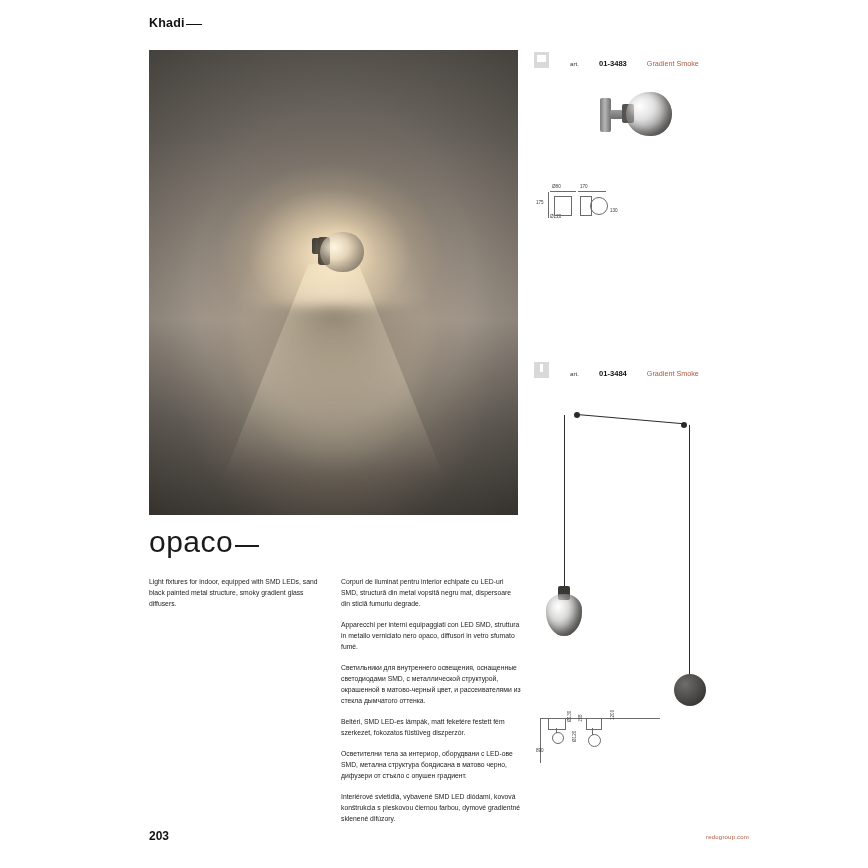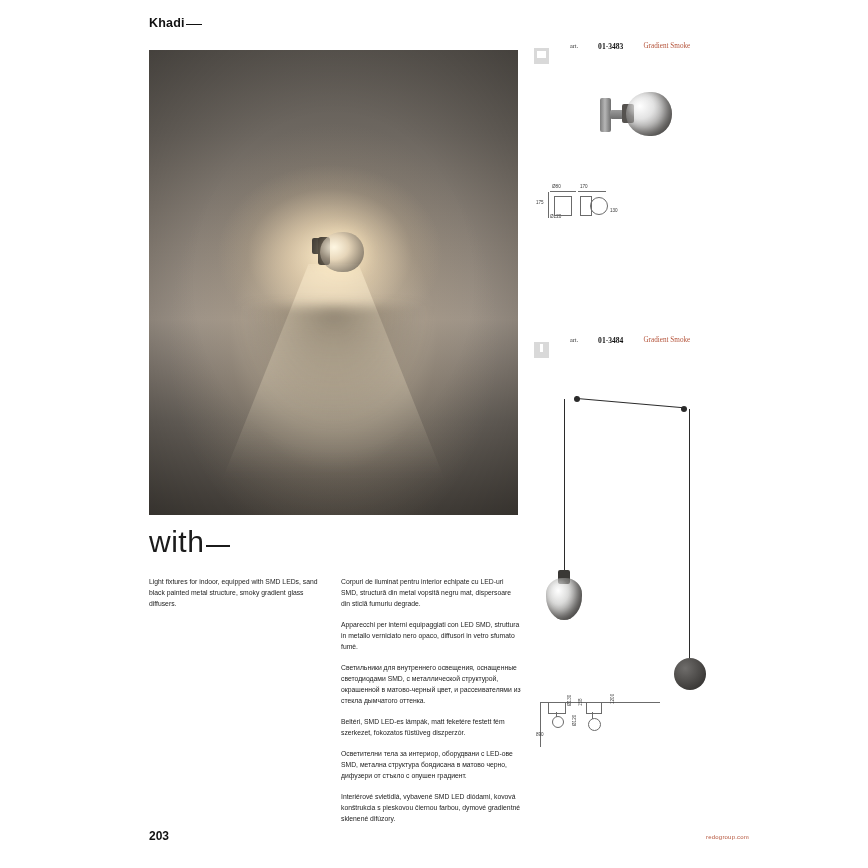--- a/index.html
+++ b/index.html
@@ -162,24 +162,23 @@
   }
 
   
   .prod {
     position: absolute;
     left: 534px;
     width: 182px;
   }
   .prod-head {
     display: flex;
-    align-items: flex-start;
+    align-items: flex-end;
     gap: 20px;
     height: 26px;
-    font-family: Liberation Serif, serif;
   }
   .icon-box {
     width: 16px;
     height: 22px;
     position: relative;
     flex: 0 0 auto;
   }
   .icon-wall {
     position: absolute;
     left: 0; bottom: 0;
@@ -322,21 +321,21 @@
     <div class="hero-bg"></div>
     <div class="hero-cone"></div>
     <div class="hero-shadow"></div>
     <div class="hero-lamp-arm"></div>
     <div class="hero-lamp-ring"></div>
     <div class="hero-lamp-head"></div>
     <div class="hero-vignette"></div>
   </div>
 
   <div class="info-title">
-    <span>with</span><span class="rule"></span>
+    <span>opaco</span><span class="rule"></span>
   </div>
 
   <div class="desc-col left">
     <p>Light fixtures for indoor, equipped with SMD LEDs, sand black painted metal structure, smoky gradient glass diffusers.</p>
   </div>
 
   <div class="desc-col right">
     <p>Corpuri de iluminat pentru interior echipate cu LED-uri SMD, structură din metal vopsită negru mat, dispersoare din sticlă fumuriu degrade.</p>
     <p>Apparecchi per interni equipaggiati con LED SMD, struttura in metallo verniciato nero opaco, diffusori in vetro sfumato fumè.</p>
     <p>Светильники для внутреннего освещения, оснащенные светодиодами SMD, с металлической структурой, окрашенной в матово-черный цвет, и рассеивателями из стекла дымчатого оттенка.</p>
@@ -376,21 +375,21 @@
       <div class="tech-line" style="left:16px; top:7px; width:26px; height:.6px;"></div>
       <div class="tech-line" style="left:44px; top:7px; width:28px; height:.6px;"></div>
       <div class="tech-line" style="left:14px; top:8px; width:.6px; height:26px;"></div>
       <div class="tech-box" style="left:20px; top:12px; width:16px; height:18px;"></div>
       <div class="tech-box" style="left:46px; top:12px; width:10px; height:18px;"></div>
       <div class="tech-circle" style="left:56px; top:13px; width:16px; height:16px;"></div>
     </div>
 
   </div>
 
-  <div class="prod" style="top:336px;">
+  <div class="prod" style="top:352px;">
     <div class="prod-head">
       <div class="icon-box">
         <div class="icon-pend"></div>
       </div>
       <div class="art-label">art.</div>
       <div class="art-code">01-3484</div>
       <div class="art-finish">Gradient Smoke</div>
     </div>
 
     <div class="photo pend-photo">

